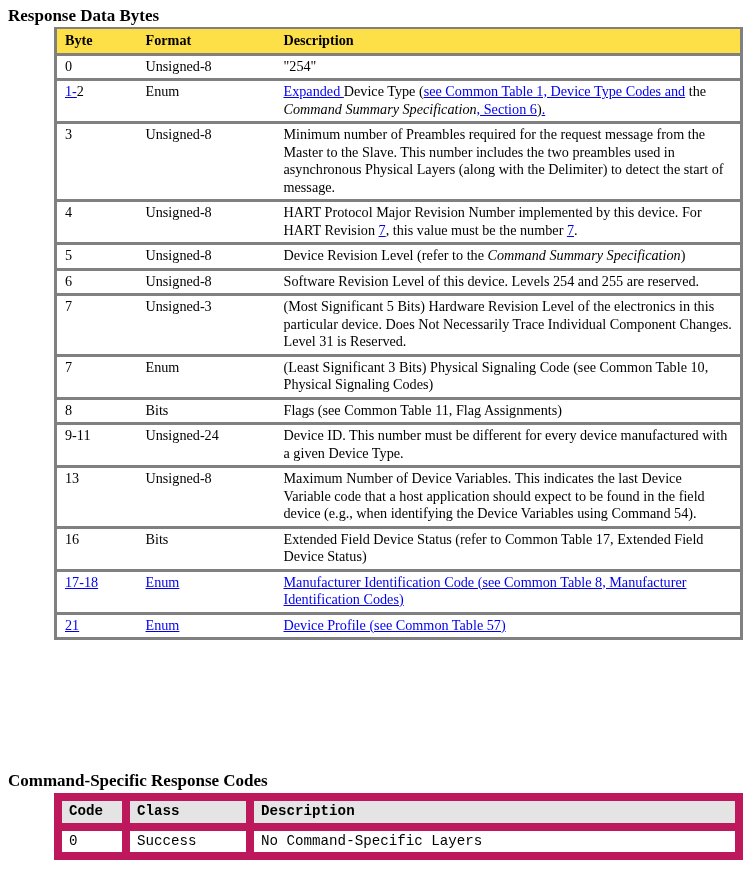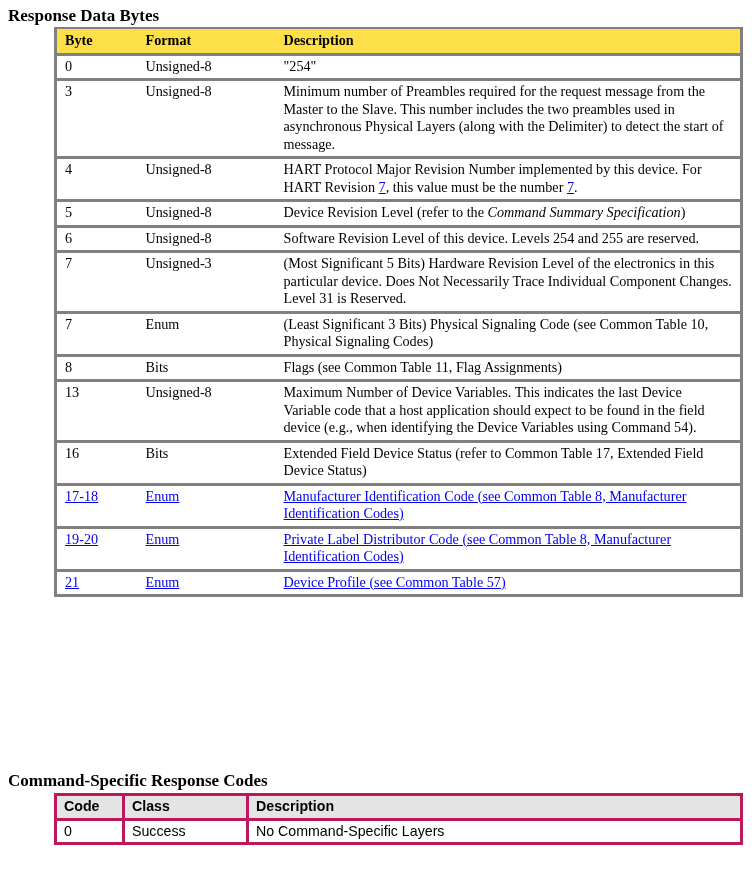--- a/index.html
+++ b/index.html
@@ -8,21 +8,21 @@
   .heading { position:absolute; left:8px; font-weight:bold; font-size:17px; line-height:20px; }
   #h1 { top:6px; }
   #h2 { top:771px; }
   table { position:absolute; border-collapse:collapse; font-size:14.2px; line-height:17.5px; }
   #t1 { left:54px; top:27px; width:689px; border-left:3px solid #808080; border-right:3px solid #808080; border-top:2px solid #808080; border-bottom:3px solid #808080; }
   #t1 th, #t1 td { border-top:3px solid #808080; vertical-align:top; text-align:left; padding:2px 8px 3px 8px; }
   #t1 th { background:#fde047; font-weight:bold; padding-top:3px; padding-bottom:3px; border-top:none; }
   #t1 col.c1 { width:82px; }
   #t1 col.c2 { width:138px; }
   #t2 { left:54px; top:793px; width:689px; border:3px solid #808080; }
-  #t2 th, #t2 td { border:3px solid #be185d; text-align:left; vertical-align:top; padding:2px 7px 2px 7px; font-family:Liberation Sans, sans-serif; }
+  #t2 th, #t2 td { border:8px solid #be185d; text-align:left; vertical-align:top; padding:2px 7px 2px 7px; font-family:Liberation Mono, monospace; }
   #t2 th { background:#e4e4e4; font-weight:bold; }
   #t2 col.c1 { width:68px; }
   #t2 col.c2 { width:124px; }
   a, .lnk { color:#0000ee; text-decoration:underline; }
   .it { font-style:italic; }
 </style>
 </head>
 <body>
 
 <div id="h1" class="heading">Response Data Bytes</div>
@@ -38,20 +38,25 @@
       <th>Byte</th>
       <th>Format</th>
       <th>Description</th>
     </tr>
   </thead>
   <tbody>
     <tr>
       <td>0</td>
       <td>Unsigned-8</td>
       <td>"254"</td>
+    </tr>
+    <tr>
+      <td><a>1-</a><span>2</span></td>
+      <td>Enum</td>
+      <td><a>Expanded </a><span>Device Type (</span><a>see Common Table 1, Device Type Codes and</a><span> the </span><span class="it">Command Summary Specification</span><a>, Section 6</a><span>)</span><a>.</a></td>
     </tr>
     <tr>
       <td>3</td>
       <td>Unsigned-8</td>
       <td>Minimum number of Preambles required for the request message from the Master to the Slave.  This number includes the two preambles used in asynchronous Physical Layers (along with the Delimiter) to detect the start of message.</td>
     </tr>
     <tr>
       <td>4</td>
       <td>Unsigned-8</td>
       <td><span>HART Protocol Major Revision Number implemented by this device.  For HART Revision </span><a>7</a><span>, this value must be the number </span><a>7</a><span>.</span></td>
@@ -75,38 +80,38 @@
       <td>7</td>
       <td>Enum</td>
       <td>(Least Significant 3 Bits) Physical Signaling Code (see Common Table 10, Physical Signaling Codes)</td>
     </tr>
     <tr>
       <td>8</td>
       <td>Bits</td>
       <td>Flags (see Common Table 11, Flag Assignments)</td>
     </tr>
     <tr>
+      <td>9-11</td>
+      <td>Unsigned-24</td>
+      <td>Device ID.  This number must be different for every device manufactured with a given Device Type.</td>
+    </tr>
+    <tr>
       <td>13</td>
       <td>Unsigned-8</td>
       <td>Maximum Number of Device Variables.  This indicates the last Device Variable code that a host application should expect to be found in the field device (e.g., when identifying the Device Variables using Command 54).</td>
     </tr>
     <tr>
       <td>16</td>
       <td>Bits</td>
       <td>Extended Field Device Status (refer to Common Table 17, Extended Field Device Status)</td>
     </tr>
     <tr>
       <td><a>17-18</a></td>
       <td><a>Enum</a></td>
       <td><a>Manufacturer Identification Code (see Common Table 8, Manufacturer Identification Codes)</a></td>
-    </tr>
-    <tr>
-      <td><a>19-20</a></td>
-      <td><a>Enum</a></td>
-      <td><a>Private Label Distributor Code (see Common Table 8, Manufacturer Identification Codes)</a></td>
     </tr>
     <tr>
       <td><a>21</a></td>
       <td><a>Enum</a></td>
       <td><a>Device Profile (see Common Table 57)</a></td>
     </tr>
   </tbody>
 </table>
 
 <div id="h2" class="heading">Command-Specific Response Codes</div>

